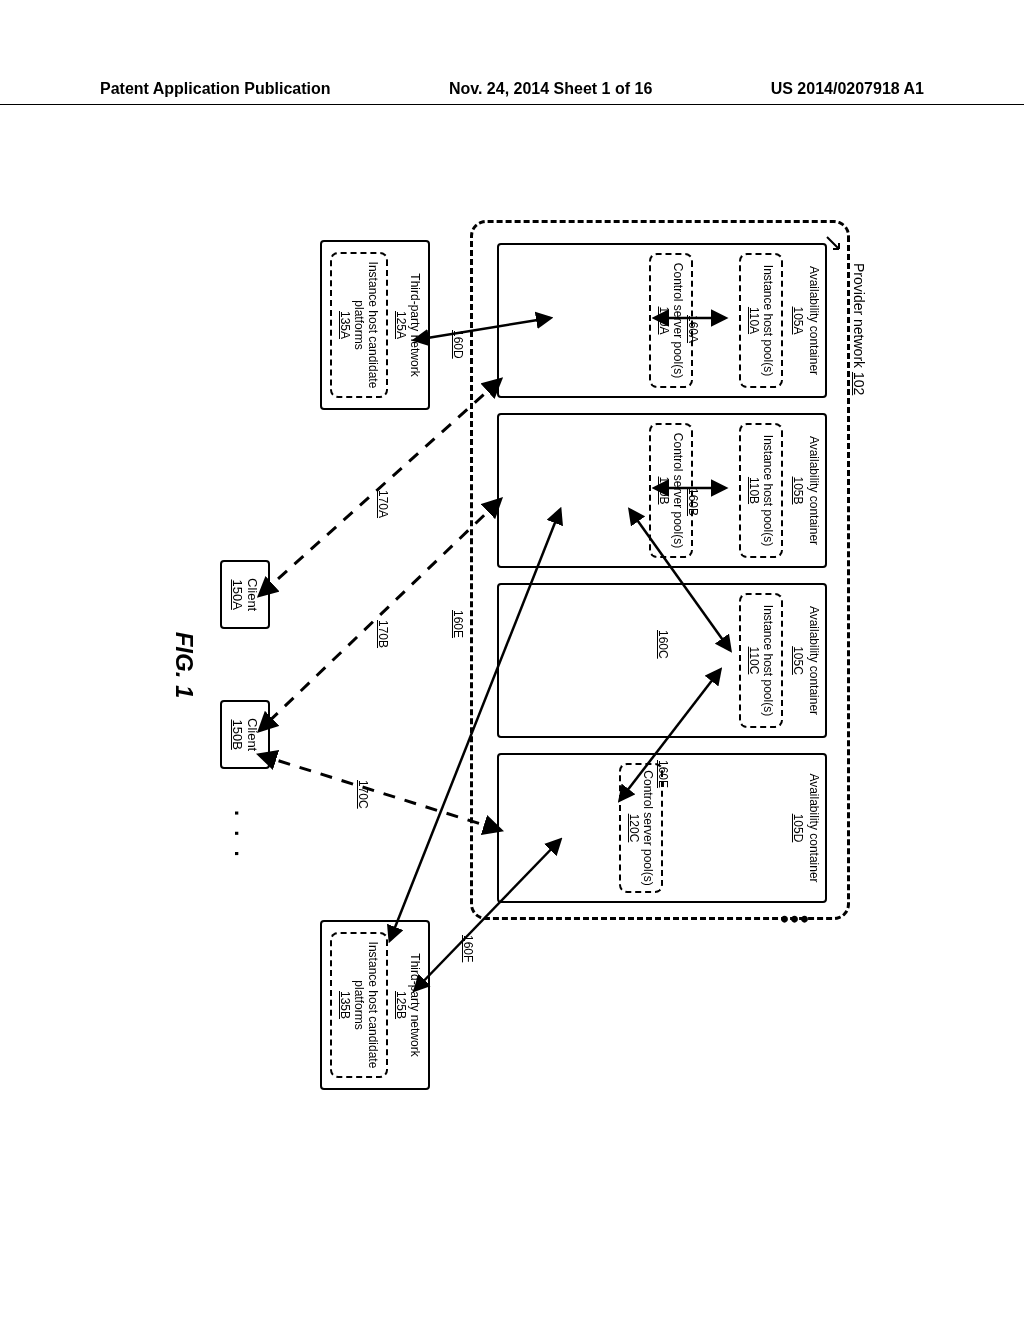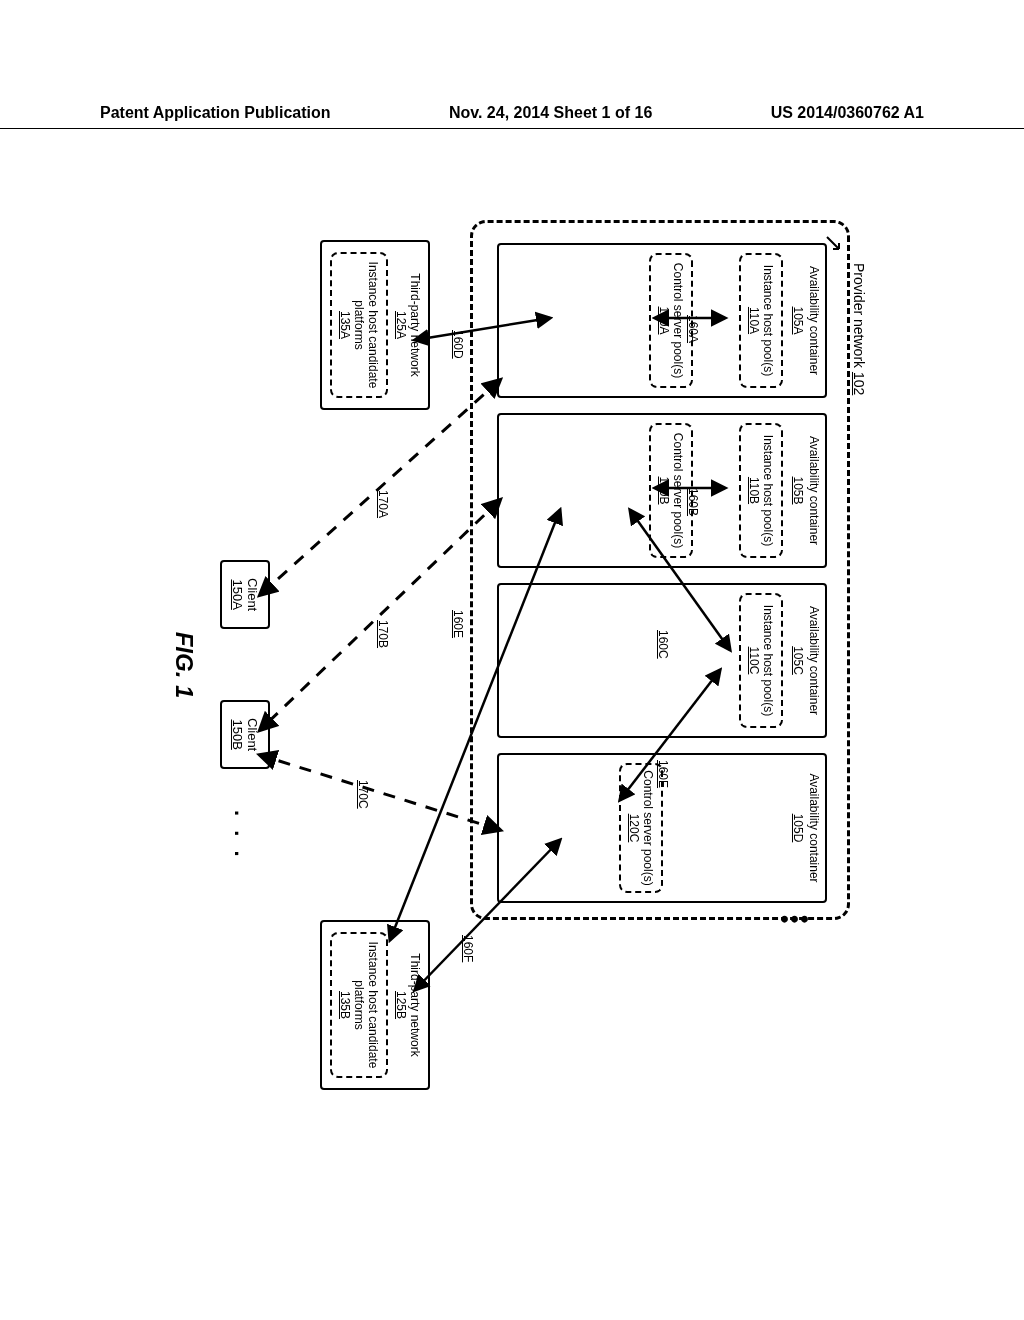--- a/index.html
+++ b/index.html
@@ -16,21 +16,20 @@
     top: 80px;
     left: 0;
     width: 1024px;
     padding: 0 100px;
     display: flex;
     justify-content: space-between;
     font-size: 16px;
     font-weight: bold;
     border-bottom: 1.5px solid #000;
     padding-bottom: 6px;
-    margin-top: 24px;
   }
   .figure-wrap {
     position: absolute;
     top: 200px;
     left: 150px;
     width: 720px;
     height: 930px;
     transform: rotate(90deg);
     transform-origin: center center;
   }
@@ -149,21 +148,21 @@
     width: 930px; height: 720px;
     pointer-events: none;
   }
 </style>
 </head>
 <body>
 
 <div class="header">
   <span>Patent Application Publication</span>
   <span>Nov. 24, 2014  Sheet 1 of 16</span>
-  <span>US 2014/0360762 A1</span>
+  <span>US 2014/0207918 A1</span>
 </div>
 
 <div class="figure-wrap">
   <div class="landscape">
 
     <div class="provider-network">
       <div class="pn-arrow">
         <svg width="18" height="18">
             <path d="M2 16 L14 4 M14 4 L8 4 M14 4 L14 10" stroke="#000" stroke-width="2" fill="none"></path>
           </svg>

